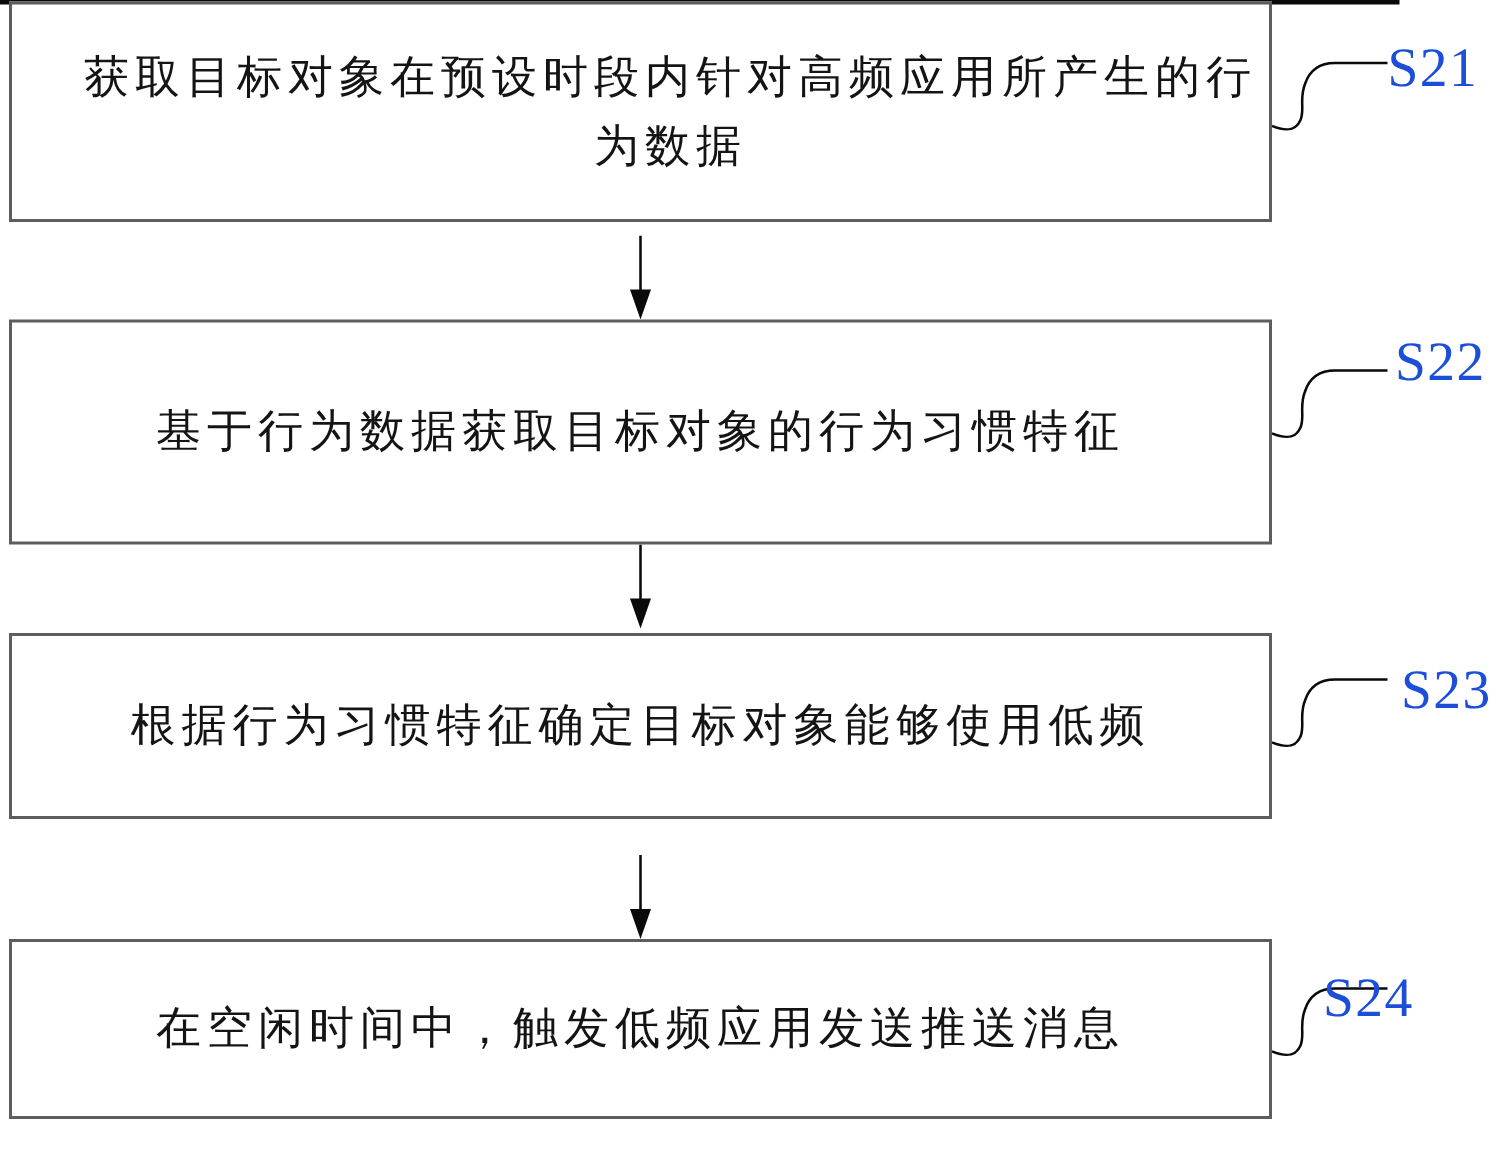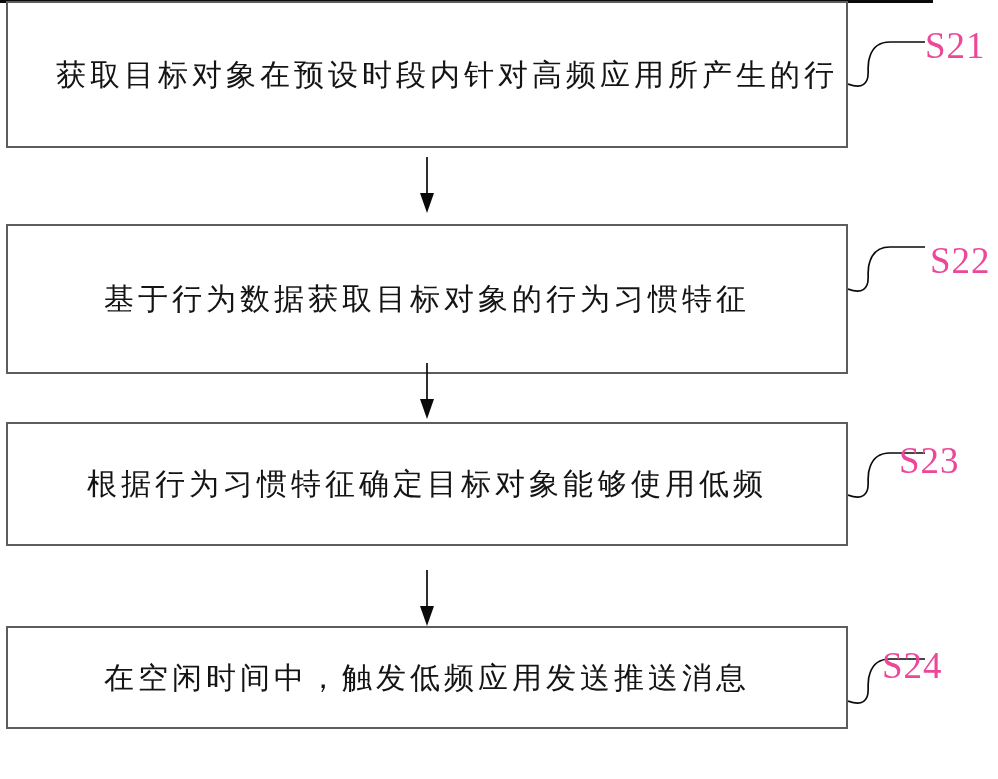--- a/index.html
+++ b/index.html
@@ -28,23 +28,23 @@
     flex-direction: column;
     justify-content: center;
     align-items: center;
     color: #141414;
     font-size: 30px;
     letter-spacing: 4px;
     line-height: 46px;
     text-align: center;
   }
   .box1 { top: 1px;  height: 147px; padding-left: 40px; }
-  .box2 { top: 224px; height: 150px; text-align: right; }
+  .box2 { top: 213px; height: 150px; text-align: right; }
   .box3 { top: 422px; height: 124px; }
-  .box4 { top: 626px; height: 103px; }
+  .box4 { top: 626px; height: 120px; }
   .arrow {
     position: absolute;
     left: 417px;
     width: 20px;
     height: 56px;
   }
   .a1 { top: 157px; }
   .a2 { top: 363px; }
   .a3 { top: 570px; }
   .conn {
@@ -52,38 +52,39 @@
     left: 848px;
     width: 80px;
     height: 52px;
   }
   .c1 { top: 38px; }
   .c2 { top: 243px; }
   .c3 { top: 449px; }
   .c4 { top: 655px; }
   .slabel {
     position: absolute;
-    color: #ec4899;
+    color: #1d4ed8;
     font-size: 37px;
     letter-spacing: 1px;
   }
   .l1 { left: 925px; top: 24px;  }
-  .l2 { left: 930px; top: 239px; }
-  .l3 { left: 899px; top: 439px; }
+  .l2 { left: 930px; top: 220px; }
+  .l3 { left: 934px; top: 439px; }
   .l4 { left: 882px; top: 644px; }
 </style>
 </head>
 <body>
 
 <div class="canvas">
 
   <div class="topline"></div>
 
   <div class="box box1">
     <div>获取目标对象在预设时段内针对高频应用所产生的行</div>
+    <div>为数据</div>
   </div>
   <svg class="conn c1" viewBox="0 0 80 52">
     <path d="M 0 46 C 10 50 16 49 19 42 C 22 35 18 28 22 18 C 25 9 32 4 42 4 L 77 4" fill="none" stroke="#0a0a0a" stroke-width="1.7"></path>
   </svg>
   <div class="slabel l1">S21</div>
 
   <svg class="arrow a1" viewBox="0 0 20 56">
     <line x1="10" y1="0" x2="10" y2="38" stroke="#0a0a0a" stroke-width="1.7"></line>
     <polygon points="3,36 17,36 10,56" fill="#0a0a0a"></polygon>
   </svg>

